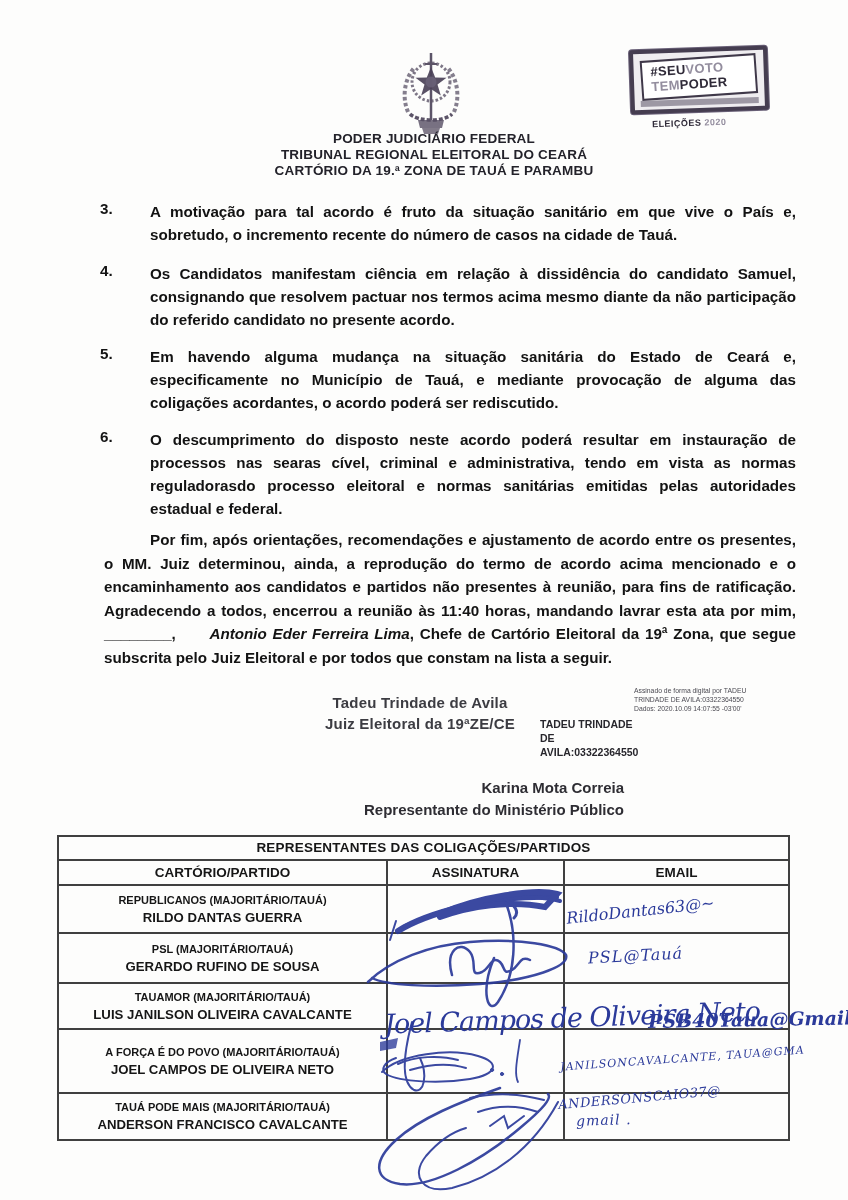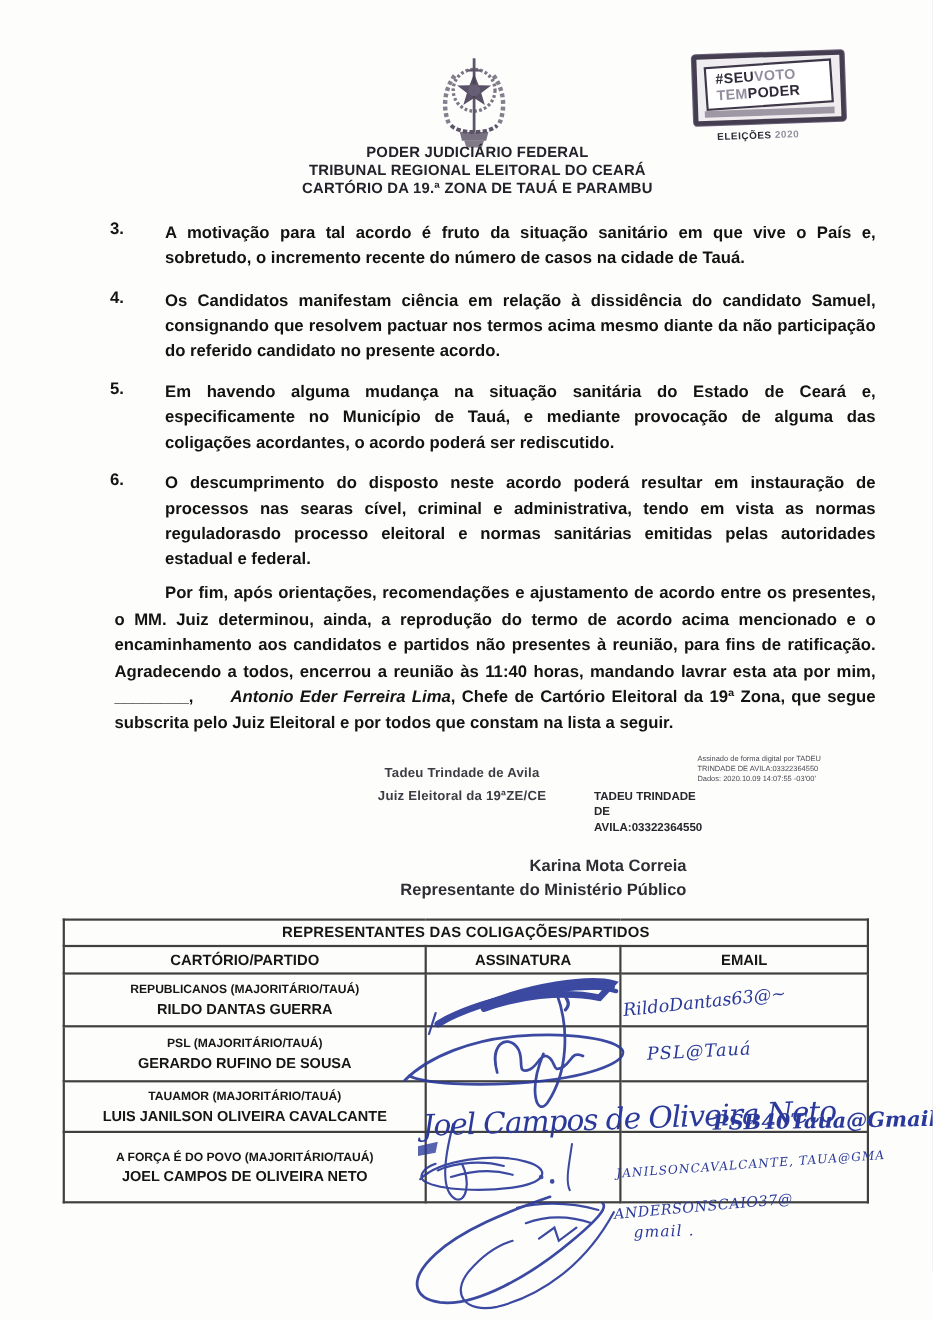--- a/index.html
+++ b/index.html
@@ -34,21 +34,21 @@
          font-size:13.5px; line-height:16px; color:#23222a; letter-spacing:.2px; font-weight:bold; }
   
   .para { position:absolute; left:150px; width:646px; text-align:justify;
           font-size:15.2px; line-height:23px; font-weight:bold; color:#121212; }
   .para-num { position:absolute; left:100px; width:40px; font-size:15.2px; font-weight:bold; }
   .closing { position:absolute; left:104px; top:528px; width:692px; text-align:justify;
              font-size:15.2px; line-height:23.5px; font-weight:bold; text-indent:46px; }
   .italic-name { font-style:italic;margin-left:28px; }
   
   .judge-name { position:absolute; left:300px; top:692px; width:240px; text-align:center;
-                font-size:12px; line-height:21px; color:#3c3c42; font-weight:bold; letter-spacing:.2px; }
+                font-size:15px; line-height:21px; color:#3c3c42; font-weight:bold; letter-spacing:.2px; }
   .digi-name { position:absolute; left:540px; top:684px; width:108px;
                font-size:10.5px; line-height:14px; font-weight:bold; color:#27262c;margin-top:33px; }
   .digi-detail { position:absolute; left:634px; top:686px; width:130px;
                  font-size:6.8px; line-height:9px; color:#4b4a52; }
   .prosecutor { position:absolute; left:224px; top:777px; width:400px; text-align:right;
                 font-size:15px; line-height:22px; color:#2e2d33; font-weight:bold; }
   
   .sig-table { position:absolute; left:57px; top:835px; width:731px;
                border-collapse:collapse; table-layout:fixed; }
   .sig-table td, .sig-table th { border:2px solid #404040; font-size:13.5px;
@@ -173,20 +173,28 @@
       <td></td>
     </tr>
     <tr style="height:64px">
       <td>
             <div class="party-line">A FORÇA É DO POVO (MAJORITÁRIO/TAUÁ)</div>
           <div class="name-line">JOEL CAMPOS DE OLIVEIRA NETO</div>
           </td>
       <td></td>
       <td></td>
     </tr>
+    <tr style="height:47px">
+      <td>
+            <div class="party-line">TAUÁ PODE MAIS (MAJORITÁRIO/TAUÁ)</div>
+          <div class="name-line">ANDERSON FRANCISCO CAVALCANTE</div>
+          </td>
+      <td></td>
+      <td></td>
+    </tr>
   </tbody>
     </table>
 
   <div class="hw hw1">RildoDantas63@~</div>
   <div class="hw hw2">PSL@Tauá</div>
   <div class="hw hw3-sig">Joel Campos de Oliveira Neto</div>
   <div class="hw hw3-mail">PSB40Taua@Gmail.co</div>
   <div class="hw hw4">JANILSONCAVALCANTE, TAUA@GMA</div>
   <div class="hw hw5a">ANDERSONSCAIO37@</div>
   <div class="hw hw5b">gmail .</div>

